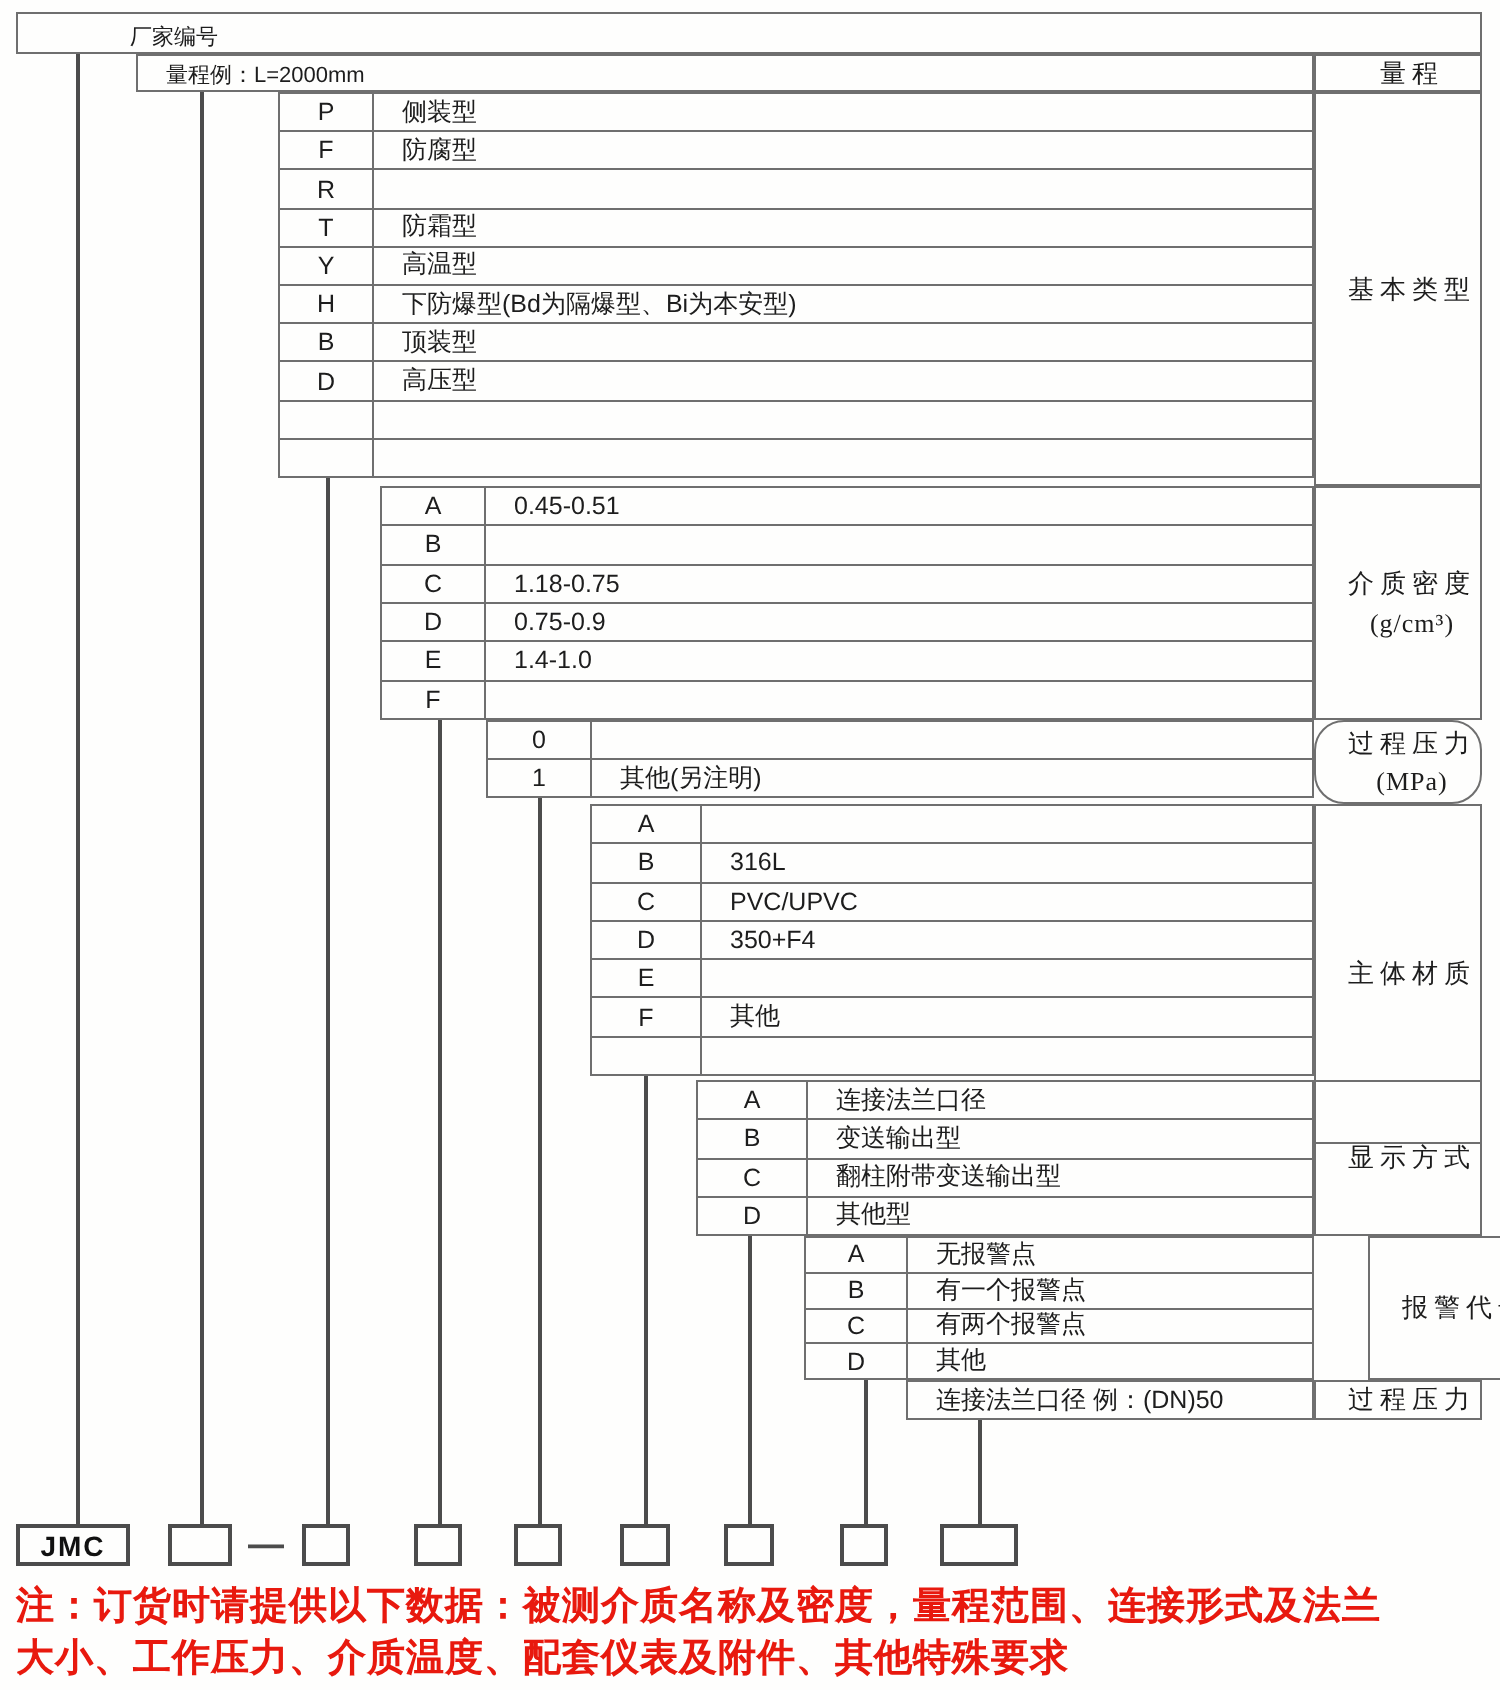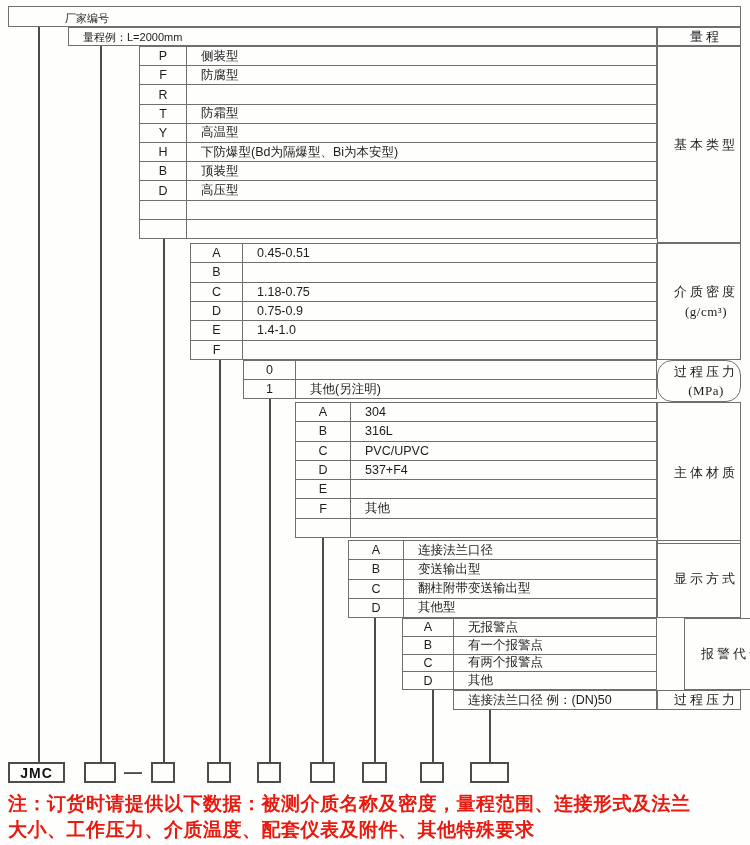--- a/index.html
+++ b/index.html
@@ -126,47 +126,46 @@
         </div>
       </div>
       <div class="labelcell abs" style="left: 657px; top: 360px; width: 84px; height: 42px; border-radius: 15px;">
         <span>过程压力</span>
         <span style="letter-spacing: 0.5px;">(MPa)</span>
       </div>
       <div class="vline abs" style="left: 269px; top: 399px; width: 2px; height: 363px;"></div>
       <div class="sect abs" style="left: 295px; top: 402px; width: 362px; height: 136px;">
         <div class="srow">
           <div class="code" style="width: 55px;">A</div>
-          <div class="desc">304</div>
         </div>
         <div class="srow">
           <div class="code" style="width: 55px;">B</div>
           <div class="desc">316L</div>
         </div>
         <div class="srow">
           <div class="code" style="width: 55px;">C</div>
           <div class="desc">PVC/UPVC</div>
         </div>
         <div class="srow">
           <div class="code" style="width: 55px;">D</div>
-          <div class="desc">537+F4</div>
+          <div class="desc">350+F4</div>
         </div>
         <div class="srow">
           <div class="code" style="width: 55px;">E</div>
         </div>
         <div class="srow">
           <div class="code" style="width: 55px;">F</div>
           <div class="desc">其他</div>
         </div>
         <div class="srow">
           <div class="code" style="width: 55px;"></div>
           <div class="desc"></div>
         </div>
       </div>
-      <div class="labelcell abs" style="left: 657px; top: 402px; width: 84px; height: 142px;">
+      <div class="labelcell abs" style="left: 657px; top: 402px; width: 84px; height: 170px;">
         <span>主体材质</span>
       </div>
       <div class="vline abs" style="left: 322px; top: 538px; width: 2px; height: 224px;"></div>
       <div class="sect abs" style="left: 348px; top: 540px; width: 309px; height: 78px;">
         <div class="srow">
           <div class="code" style="width: 55px;">A</div>
           <div class="desc">连接法兰口径</div>
         </div>
         <div class="srow">
           <div class="code" style="width: 55px;">B</div>

